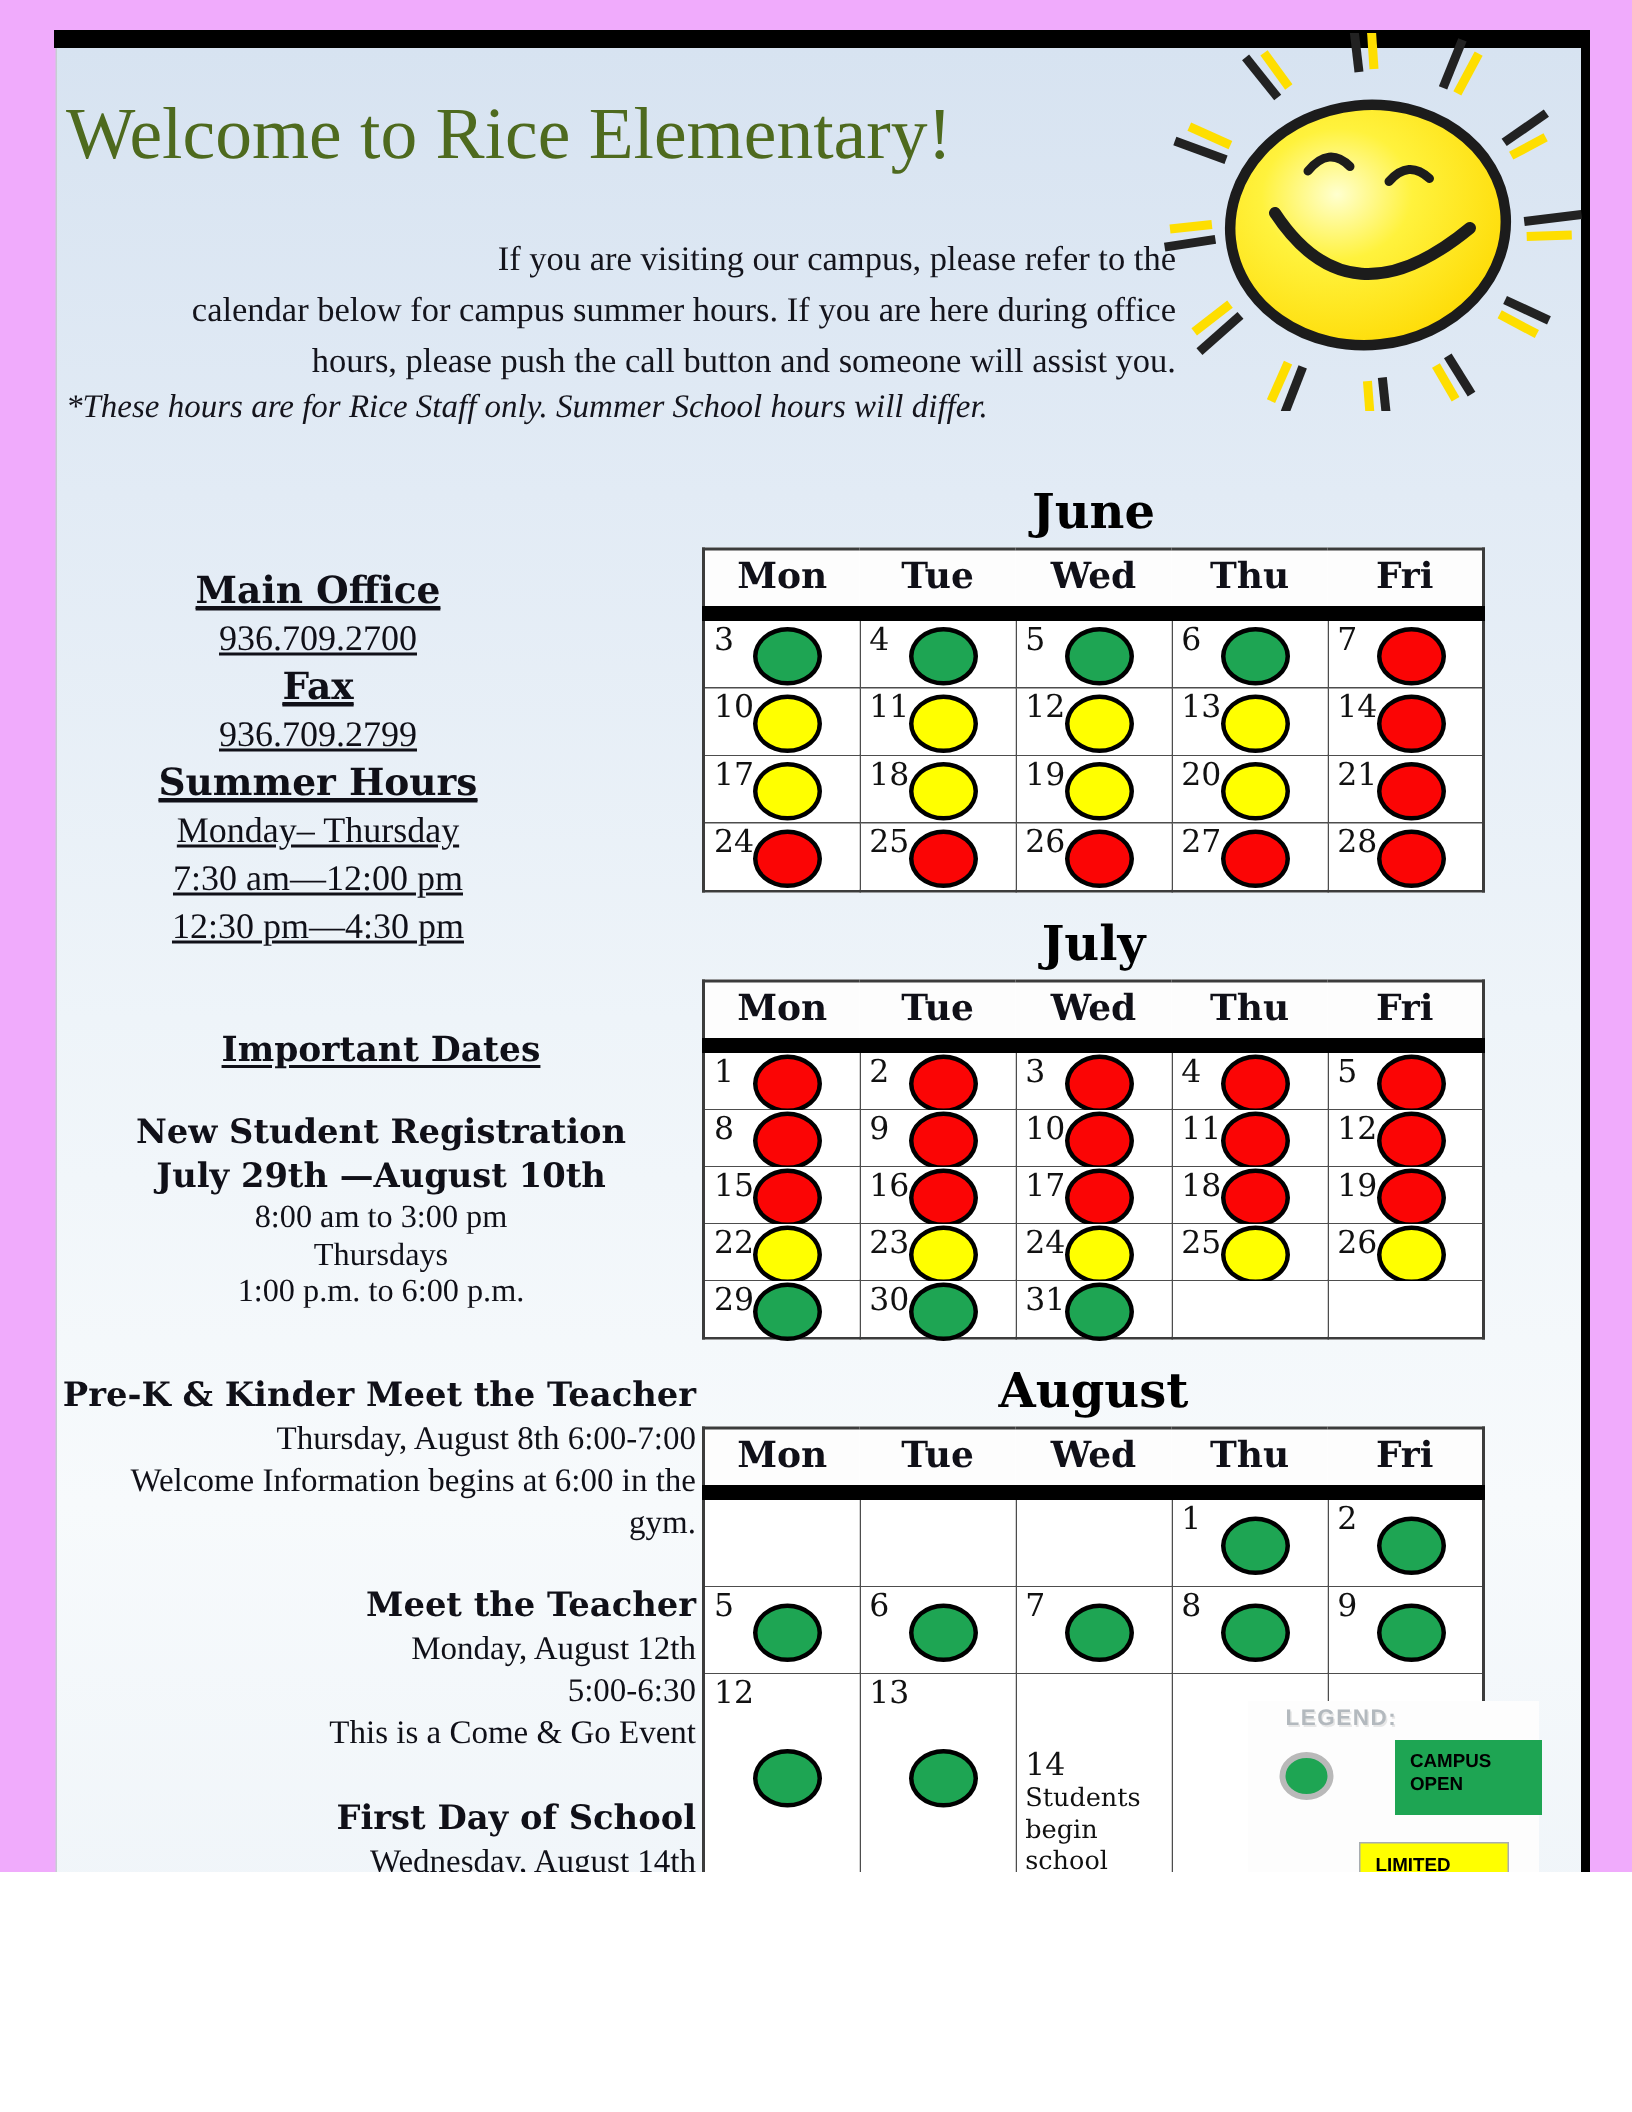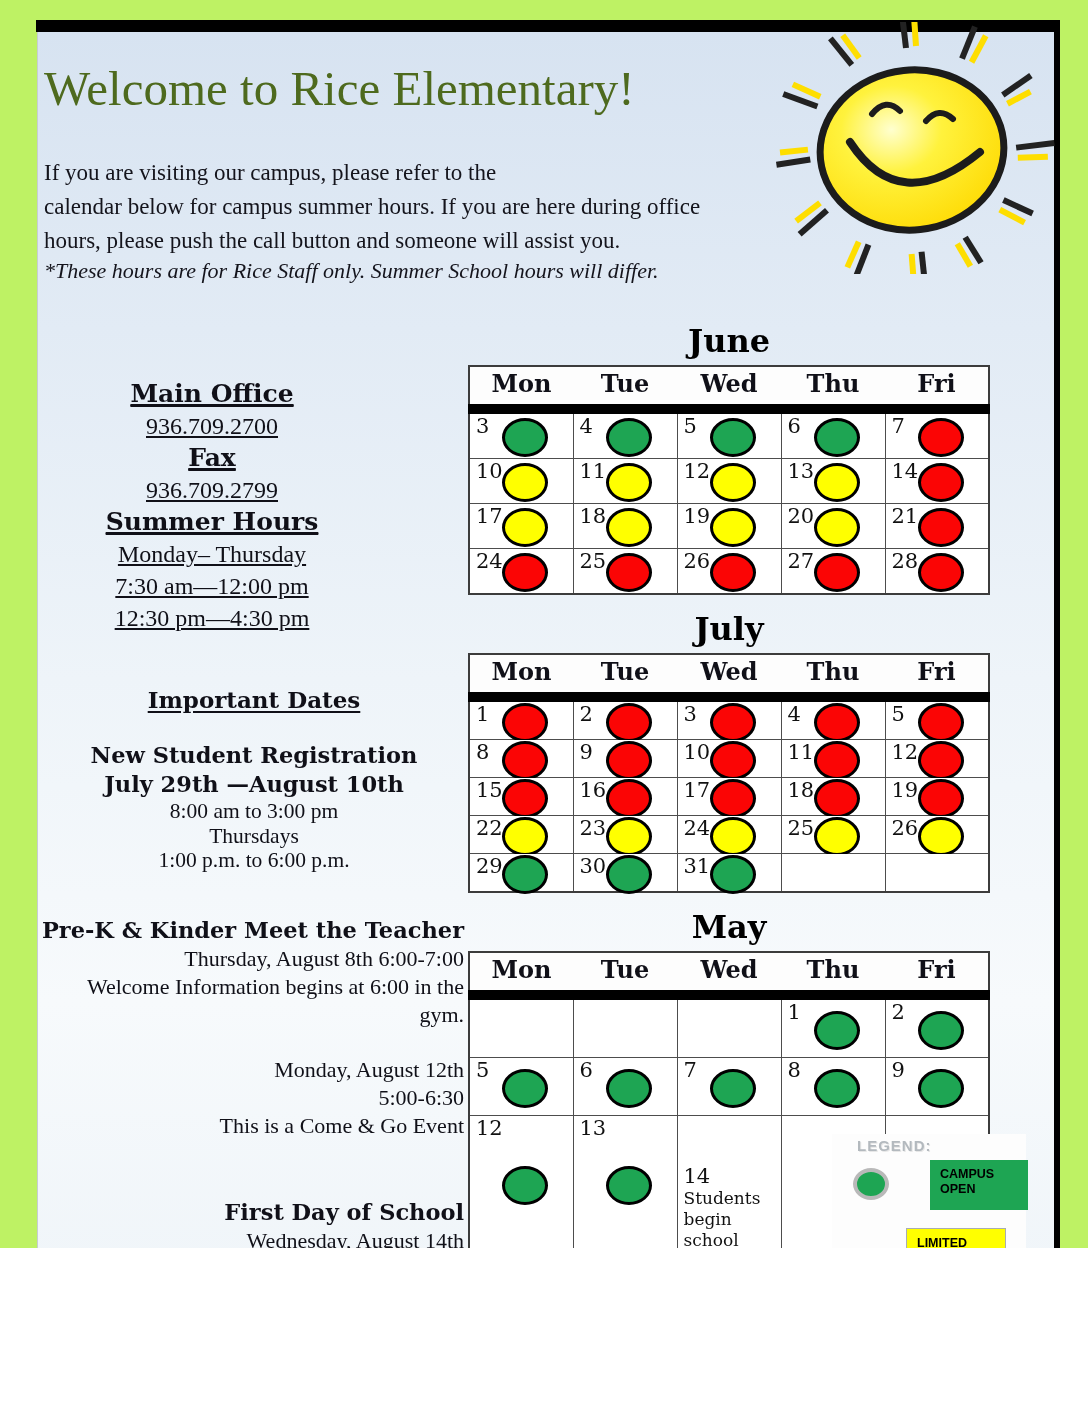--- a/index.html
+++ b/index.html
@@ -1,36 +1,36 @@
 <!DOCTYPE html>
 <html><head>
 <meta charset="utf-8">
 <style>
   html,body{margin:0;padding:0;background:#ffffff;}
   .canvas{
     position:relative;width:1088px;height:1248px;overflow:hidden;
-    background:#bef264;font-family:"Liberation Serif",serif;color:#101018;
+    background:#f0abfc;font-family:"Liberation Serif",serif;color:#101018;
   }
   
   .top-bar{position:absolute;left:36px;top:20px;width:1018px;height:12px;background:#000;}
   .right-line{position:absolute;left:1053px;top:20px;width:7px;height:1362px;background:#000;}
   .panel{
     position:absolute;left:37px;top:32px;width:1016px;height:1347px;
     background:linear-gradient(180deg,#d7e3f1 0%,#e2ebf5 22%,#eef4f9 48%,#f7fafc 72%,#edf3f8 100%);
     border-left:1px solid #c7ccd3;border-bottom:1px solid #c7ccd3;
   }
   
   .page-title{
     position:absolute;left:44px;top:60px;width:760px;margin:0;
     font-family:"Liberation Serif",serif;font-size:49px;font-weight:normal;
     color:#4e6a1e;letter-spacing:0px;
   }
   .intro{
     position:absolute;left:44px;top:156px;width:740px;
-    font-size:23px;line-height:34px;white-space:pre-line;color:#14141c;
+    font-size:23px;line-height:34px;white-space:pre-line;color:#14141c;text-align:right;
   }
   .note{
     position:absolute;left:44px;top:258px;width:700px;
     font-size:22px;font-style:italic;color:#14141c;
   }
   .sun{position:absolute;left:772px;top:22px;width:288px;height:252px;}
   
   .side-heading{
     font-family:"DejaVu Serif",serif;font-weight:bold;
     text-decoration:underline;text-decoration-thickness:2px;text-underline-offset:3px;
@@ -207,20 +207,21 @@
 1:00 p.m. to 6:00 p.m.</div>
   </div>
 
   <div class="event-block evt-prek">
     <div class="event-title pre">Pre-K &amp; Kinder Meet the Teacher</div>
     <div class="event-details pre">Thursday, August 8th 6:00-7:00
 Welcome Information begins at 6:00 in the gym.</div>
   </div>
 
   <div class="event-block evt-meet">
+    <div class="event-title pre">Meet the Teacher</div>
     <div class="event-details pre">Monday, August 12th
 5:00-6:30
 This is a Come &amp; Go Event</div>
   </div>
 
   <div class="event-block evt-first">
     <div class="event-title pre">First Day of School</div>
     <div class="event-details pre">Wednesday, August 14th</div>
   </div>
 
@@ -444,21 +445,21 @@
                 <span class="daynum">31</span>
                 <span class="dot" style="background: rgb(30, 165, 83);"></span>
               </td>
               <td></td>
               <td></td>
             </tr>
           </tbody>
         </table>
       </section>
       <section class="month m-august">
-        <h2 class="month-title">May</h2>
+        <h2 class="month-title">August</h2>
         <table class="cal-table">
           <thead>
             <tr>
               <th>Mon</th>
               <th>Tue</th>
               <th>Wed</th>
               <th>Thu</th>
               <th>Fri</th>
             </tr>
           </thead>

